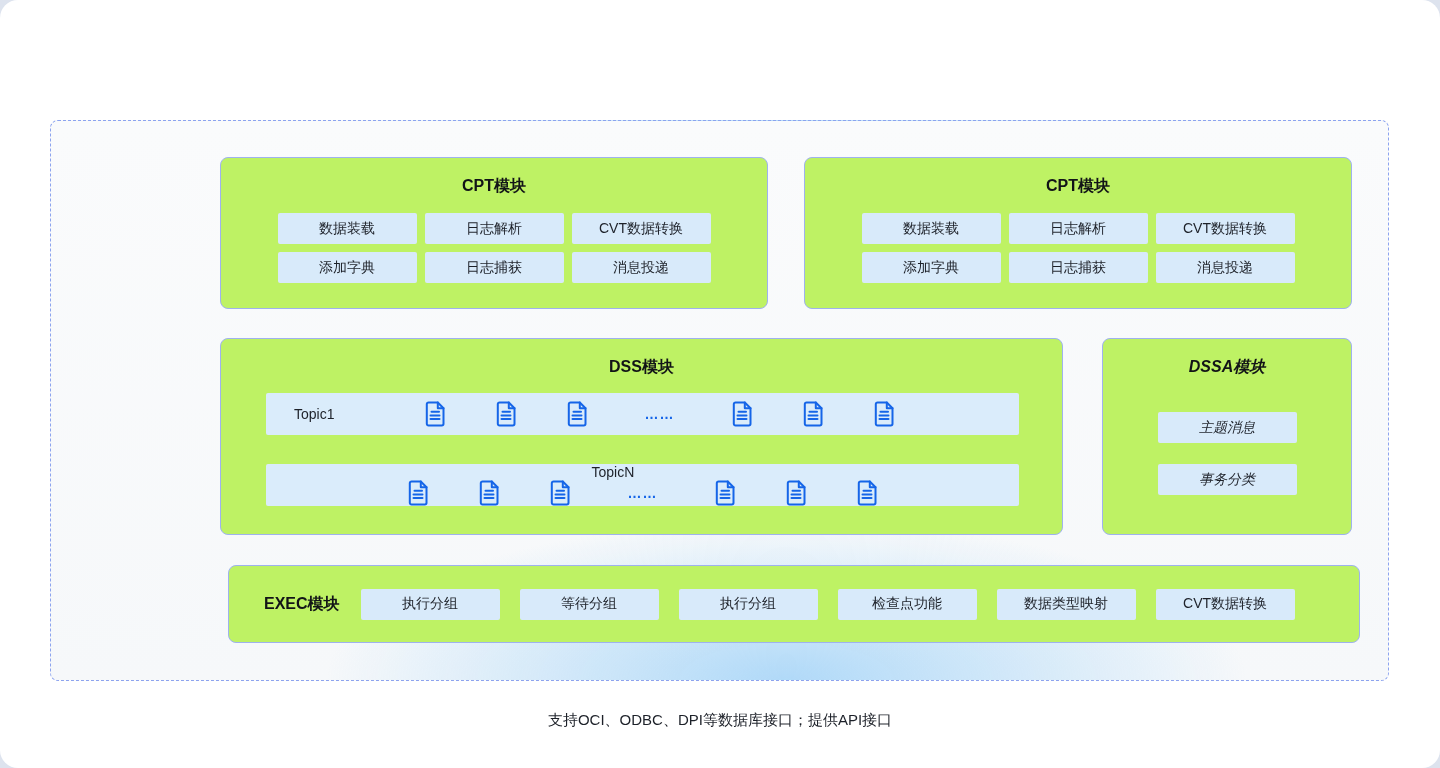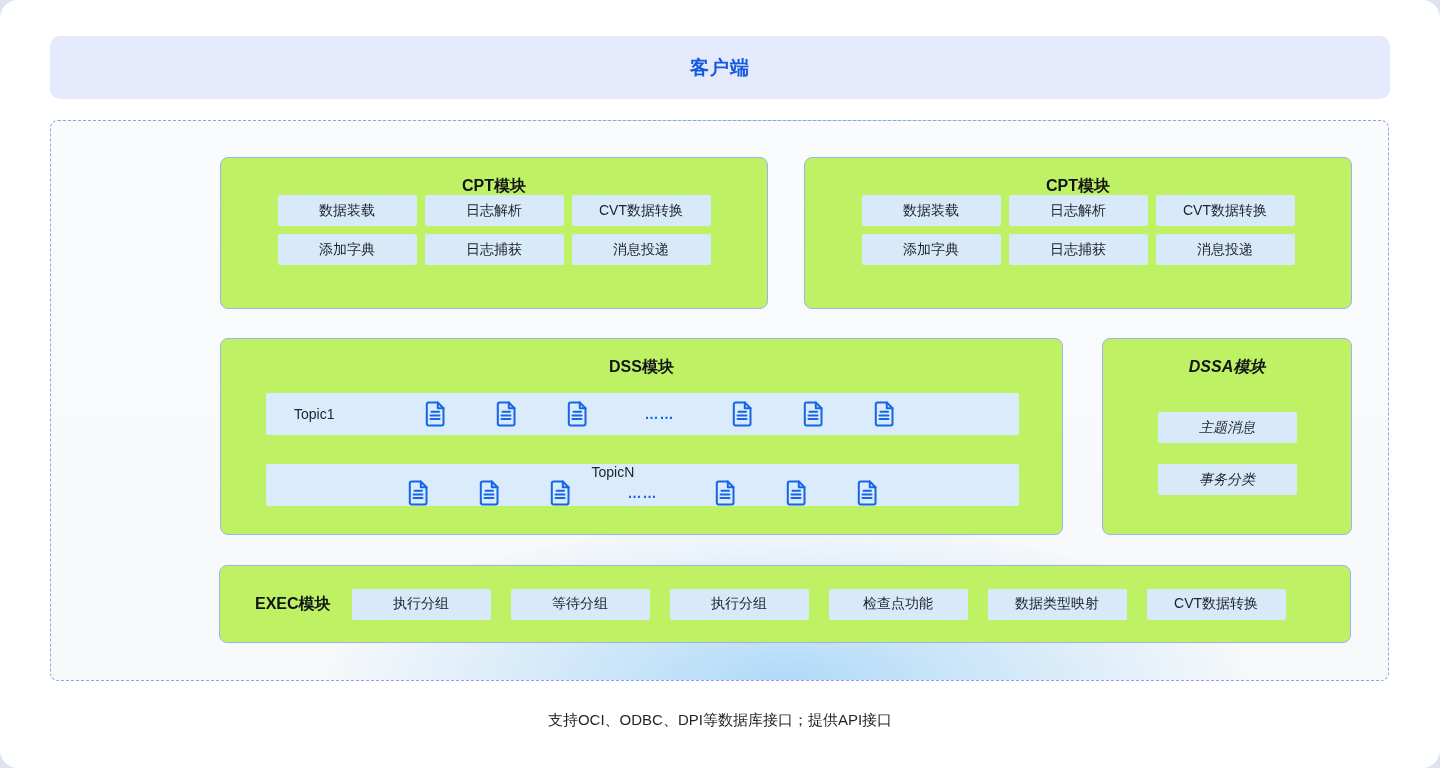--- a/index.html
+++ b/index.html
@@ -46,21 +46,21 @@
     width:139px; height:31px; background:#D8EAFA; border-radius:2px;
     display:flex; align-items:center; justify-content:center;
     font-size:14px; color:#1D2129; white-space:nowrap;
   }
 
   
   .cpt { left:auto; top:157px; width:548px; height:152px; }
   .cpt-1 { left:220px; } .cpt-2 { left:804px; }
   .cpt-grid {
     display:grid; grid-template-columns:repeat(3,139px);
-    column-gap:20px; row-gap:11px; justify-content:center; gap:8px;
+    column-gap:20px; row-gap:11px; justify-content:center; margin-top:18px;gap:8px;
   }
 
   
   .dss { left:220px; top:338px; width:843px; height:197px; }
   .topic-row {
     position:absolute; left:45px; width:753px; height:42px;
     background:#DAECFB; border-radius:2px;
     display:flex; align-items:center;
   }
   .topic-row-0 { top:54px; } .topic-row-1 { top:125px;flex-direction:column; }
@@ -68,40 +68,37 @@
   .doc-icons { display:flex; align-items:center; gap:49px; }
   .doc-icon { display:flex; align-items:center; }
   .dss-ellipsis { color:#1565E8; font-size:14px; font-weight:700; width:45px; text-align:center; letter-spacing:1px; }
 
   
   .dssa { left:1102px; top:338px; width:250px; height:197px;font-style:italic; }
   .dssa-chips { display:flex; flex-direction:column; align-items:center; gap:21px; margin-top:36px;justify-content:space-between; }
 
   
   .exec {
-    left:219px; top:565px; width:1132px; height:78px;
+    left:228px; top:565px; width:1132px; height:78px;
     display:flex; align-items:center;
   }
   .exec-title { font-size:16px; font-weight:700; color:#121417; margin-left:35px; margin-right:21px; white-space:nowrap; }
   .exec-chips { display:flex; gap:20px; }
 
   
   .footer {
     position:absolute; left:0; top:711px; width:1440px; text-align:center;
     font-size:15px; color:#1D2129;
   }
 </style>
 </head>
 <body>
 
 <div class="page">
 
-  <div class="banner">
-    <span class="banner-label">客户端</span>
-  </div>
 
   <div class="arch"></div>
 
 
   <div class="box cpt cpt-1">
     <div class="box-title">CPT模块</div>
     <div class="cpt-grid">
       <div class="chip">数据装载</div>
       <div class="chip">日志解析</div>
       <div class="chip">CVT数据转换</div>

